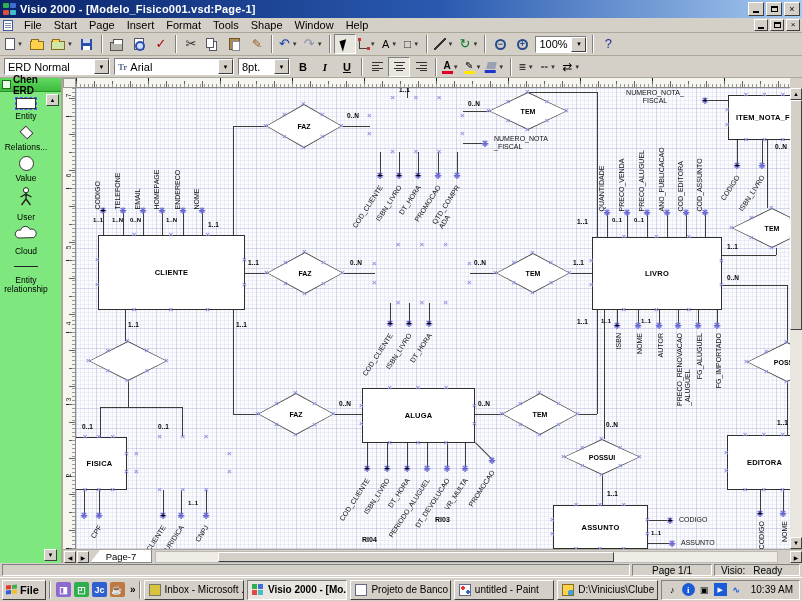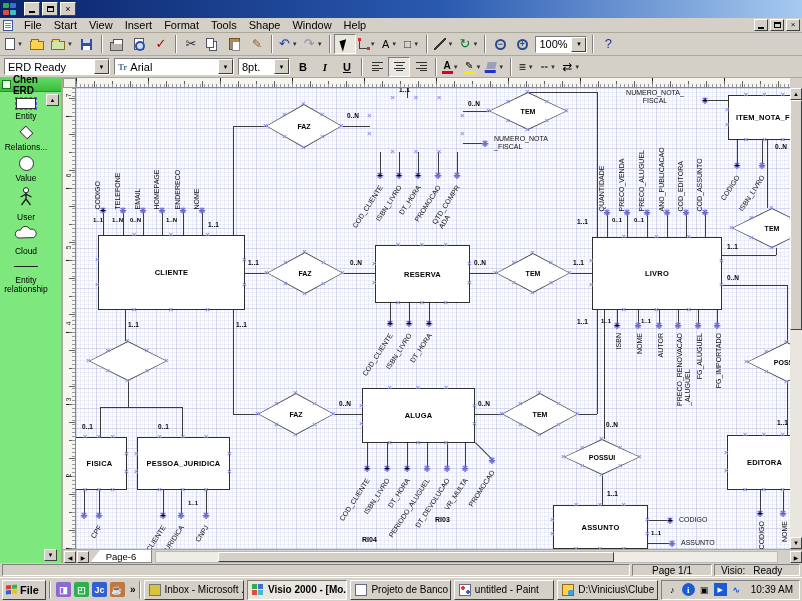--- a/index.html
+++ b/index.html
@@ -169,37 +169,38 @@
 <body>
 
 <div class="app">
   <div class="titlebar">
     <span class="app-ico">
         <i></i>
         <i></i>
         <i></i>
         <i></i>
       </span>
+    <span class="title-text">Visio 2000 - [Modelo_Fisico001.vsd:Page-1]</span>
     <span class="winbtns">
       <button class="wb">
           <span class="g-min"></span>
         </button>
       <button class="wb">
           <span class="g-rest"></span>
         </button>
       <button class="wb">×</button>
     </span>
   </div>
 
   <div class="menubar">
     <span class="doc-ico"></span>
     <span class="menu-items">
         <span class="menu-item">File</span>
         <span class="menu-item">Start</span>
-        <span class="menu-item">View</span>
+        <span class="menu-item">Page</span>
         <span class="menu-item">Insert</span>
         <span class="menu-item">Format</span>
         <span class="menu-item">Tools</span>
         <span class="menu-item">Shape</span>
         <span class="menu-item">Window</span>
         <span class="menu-item">Help</span>
       </span>
     <span style="flex:1"></span>
     <span class="winbtns sm" style="margin-right:2px">
       <button class="wb">
@@ -298,21 +299,21 @@
         </span>
         <div class="tbsep"></div>
         <button class="tb-btn">
           <span class="gly" style="color: rgb(35, 48, 154); font-size: 13px;">?</span>
         </button>
       </span>
   </div>
 
   <div class="toolbar t2">
     <span class="combo" style="width:106px">
-      <span class="val">ERD Ready</span>
+      <span class="val">ERD Normal</span>
       <span class="drop">▼</span>
     </span>
     <span class="combo" style="width:120px">
       <span class="tt-ico">Tr</span>
       <span class="val">Arial</span>
       <span class="drop">▼</span>
     </span>
     <span class="combo" style="width:52px">
       <span class="val">8pt.</span>
       <span class="drop">▼</span>
@@ -463,23 +464,20 @@
       <span class="xm" style="left: 55.75px; top: 143px;">×</span>
       <span class="xm" style="left: 55.75px; top: 218px;">×</span>
       <span class="xm" style="left: 92.5px; top: 143px;">×</span>
       <span class="xm" style="left: 92.5px; top: 218px;">×</span>
       <span class="xm" style="left: 129.25px; top: 143px;">×</span>
       <span class="xm" style="left: 129.25px; top: 218px;">×</span>
       <span class="xm" style="left: 19px; top: 167.75px;">×</span>
       <span class="xm" style="left: 166px; top: 167.75px;">×</span>
       <span class="xm" style="left: 19px; top: 192.5px;">×</span>
       <span class="xm" style="left: 166px; top: 192.5px;">×</span>
-      <div class="entity" style="left: 299px; top: 157px; width: 95px; height: 58px;">
-        <span class="entity-label">RESERVA</span>
-      </div>
       <span class="xm" style="left: 319.75px; top: 153px;">×</span>
       <span class="xm" style="left: 319.75px; top: 211px;">×</span>
       <span class="xm" style="left: 343.5px; top: 153px;">×</span>
       <span class="xm" style="left: 343.5px; top: 211px;">×</span>
       <span class="xm" style="left: 367.25px; top: 153px;">×</span>
       <span class="xm" style="left: 367.25px; top: 211px;">×</span>
       <span class="xm" style="left: 296px; top: 172.14px;">×</span>
       <span class="xm" style="left: 391px; top: 172.14px;">×</span>
       <span class="xm" style="left: 296px; top: 191.28px;">×</span>
       <span class="xm" style="left: 391px; top: 191.28px;">×</span>
@@ -513,23 +511,20 @@
         <span class="entity-label">FISICA</span>
       </div>
       <span class="xm" style="left: 6.75px; top: 345px;">×</span>
       <span class="xm" style="left: 6.75px; top: 398px;">×</span>
       <span class="xm" style="left: 20.5px; top: 345px;">×</span>
       <span class="xm" style="left: 20.5px; top: 398px;">×</span>
       <span class="xm" style="left: 34.25px; top: 345px;">×</span>
       <span class="xm" style="left: 34.25px; top: 398px;">×</span>
       <span class="xm" style="left: 48px; top: 362.49px;">×</span>
       <span class="xm" style="left: 48px; top: 379.98px;">×</span>
-      <div class="entity" style="left: 61px; top: 349px; width: 93px; height: 53px;">
-        <span class="entity-label">PESSOA_JURIDICA</span>
-      </div>
       <span class="xm" style="left: 81.25px; top: 345px;">×</span>
       <span class="xm" style="left: 81.25px; top: 398px;">×</span>
       <span class="xm" style="left: 104.5px; top: 345px;">×</span>
       <span class="xm" style="left: 104.5px; top: 398px;">×</span>
       <span class="xm" style="left: 127.75px; top: 345px;">×</span>
       <span class="xm" style="left: 127.75px; top: 398px;">×</span>
       <span class="xm" style="left: 58px; top: 362.49px;">×</span>
       <span class="xm" style="left: 151px; top: 362.49px;">×</span>
       <span class="xm" style="left: 58px; top: 379.98px;">×</span>
       <span class="xm" style="left: 151px; top: 379.98px;">×</span>
@@ -1018,21 +1013,21 @@
   <div class="vscroll">
     <button class="sb" style="top:0">▲</button>
     <div class="thumb"></div>
     <button class="sb" style="bottom:0">▼</button>
   </div>
 
   <div class="tabbar">
     <button class="tabnav" style="left:1px">◀</button>
     <button class="tabnav" style="left:14px">▶</button>
     <div class="page-tab">
-      <span>Page-6</span>
+      <span>Page-7</span>
     </div>
     <div class="htrack">
       <div class="hthumb"></div>
     </div>
     <button class="sb" style="right:0;top:1px">▶</button>
   </div>
 
   <div class="statusbar">
     <span class="sp long"></span>
     <span class="sp pg">Page 1/1</span>

